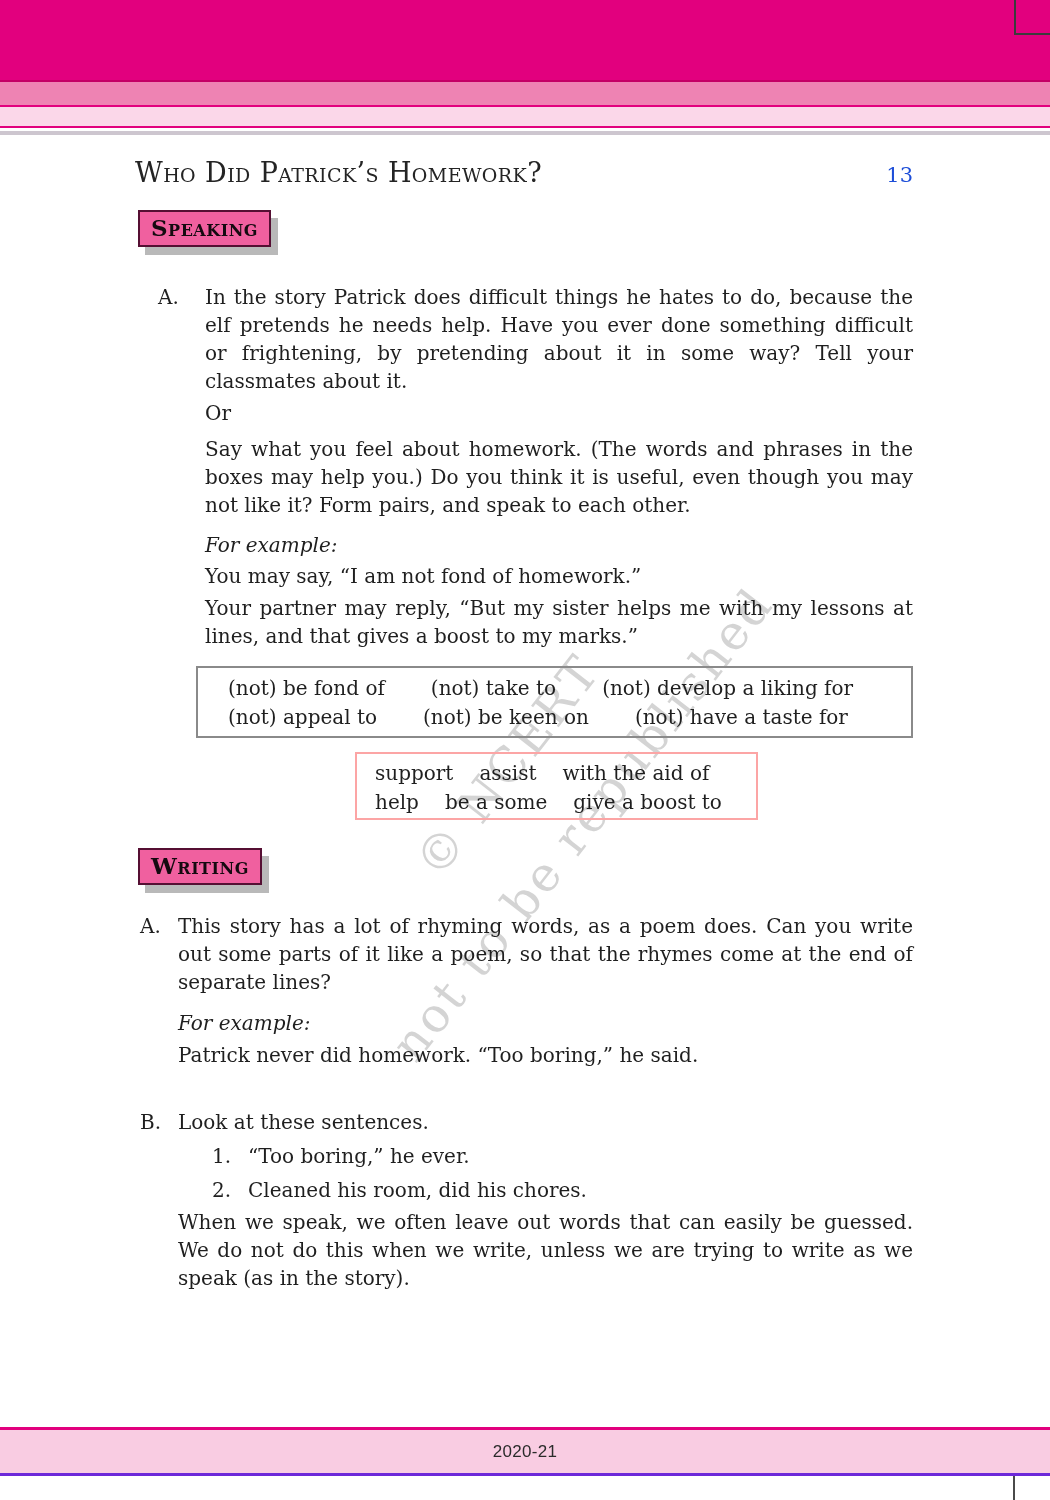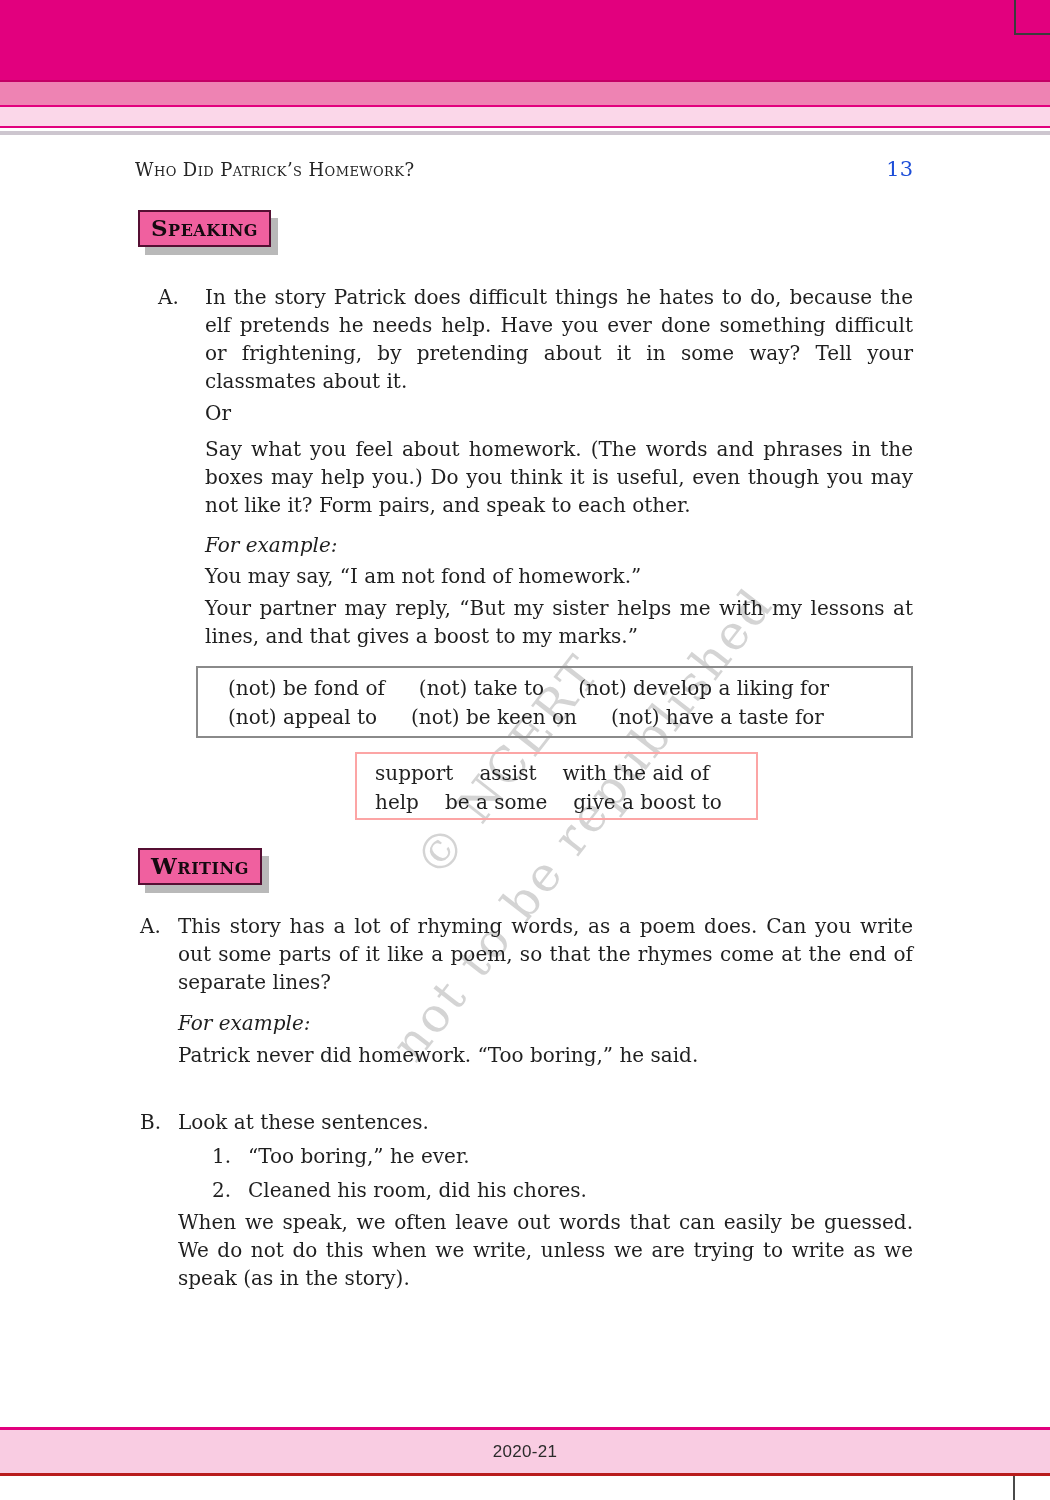--- a/index.html
+++ b/index.html
@@ -18,21 +18,21 @@
 
   
   .cm{background:#3c3c3c;}
   .cm-tr-v{top:0;left:1014px;width:2px;height:34px;}
   .cm-tr-h{top:33px;left:1014px;width:36px;height:2px;}
   .cm-br-h{top:1461px;left:1013px;width:37px;height:2px;background:#4a4a4a;}
   .cm-br-v{top:1461px;left:1013px;width:2px;height:39px;background:#4a4a4a;}
 
   
   .running-header{top:157px;left:135px;right:137px;display:flex;justify-content:space-between;align-items:baseline;}
-  .running-title{font-variant:small-caps;font-size:18px;letter-spacing:0.4px;color:#242424;}
+  .running-title{font-variant:small-caps;font-size:27px;letter-spacing:0.4px;color:#242424;}
   .page-number{font-size:21px;color:#1d4ed8;}
 
   
   .watermark{
     top:700px;left:185px;width:720px;text-align:center;
     transform:rotate(-52deg);
     color:rgba(125,125,125,0.33);
     font-size:48px;letter-spacing:3px;line-height:95px;
     pointer-events:none;z-index:0;white-space:nowrap;
   }
@@ -62,39 +62,39 @@
   .sp-item-a .txt{margin-left:47px;}
   .sp-or{left:205px;top:399px;}
   .sp-alt{left:205px;top:435px;width:708px;}
   .sp-forex{left:205px;top:531px;}
   .sp-ex1{left:205px;top:562px;width:720px;}
   .sp-ex2{left:205px;top:594px;width:708px;}
 
   .phrase-box{position:absolute;box-sizing:border-box;background:transparent;}
   .phrase-box-1{left:196px;top:666px;width:717px;height:72px;border:2px solid #8a8a8a;padding:6px 10px 0 30px;}
   .phrase-box-2{left:355px;top:752px;width:403px;height:68px;border:2px solid #fca5a5;padding:5px 10px 0 18px;}
-  .phrase-row{display:flex;gap:34px;line-height:29px;font-size:20px;white-space:nowrap;}
+  .phrase-row{display:flex;gap:46px;line-height:29px;font-size:20px;white-space:nowrap;}
   .phrase-box-2 .phrase-row{gap:26px;}
 
   .wr-item-a{left:140px;top:912px;width:773px;}
   .wr-item-a .txt{margin-left:38px;}
   .wr-forex{left:178px;top:1009px;}
   .wr-poem{left:178px;top:1041px;width:740px;}
   .wr-item-b{left:140px;top:1108px;width:773px;}
   .wr-item-b .txt{margin-left:38px;}
   .wr-s1{left:212px;top:1142px;width:700px;}
   .wr-s1 .txt, .wr-s2 .txt{margin-left:36px;}
   .wr-s2{left:212px;top:1176px;width:700px;}
   .wr-note{left:178px;top:1208px;width:735px;}
 
   
   .footer-band{
     left:0;right:0;top:1427px;height:49px;
     background:#f9cce2;
-    border-top:3px solid #e2007e;border-bottom:3px solid #b91c1c;
+    border-top:3px solid #e2007e;border-bottom:3px solid #6d28d9;
     box-sizing:border-box;
     display:flex;align-items:center;justify-content:center;
   }
   .footer-year{font-family:"Liberation Sans", sans-serif;font-size:17px;color:#2b2b2b;letter-spacing:0.3px;}
 </style>
 </head>
 <body>
 
 <div class="abs band-primary"></div>
 <div class="abs band-secondary"></div>

